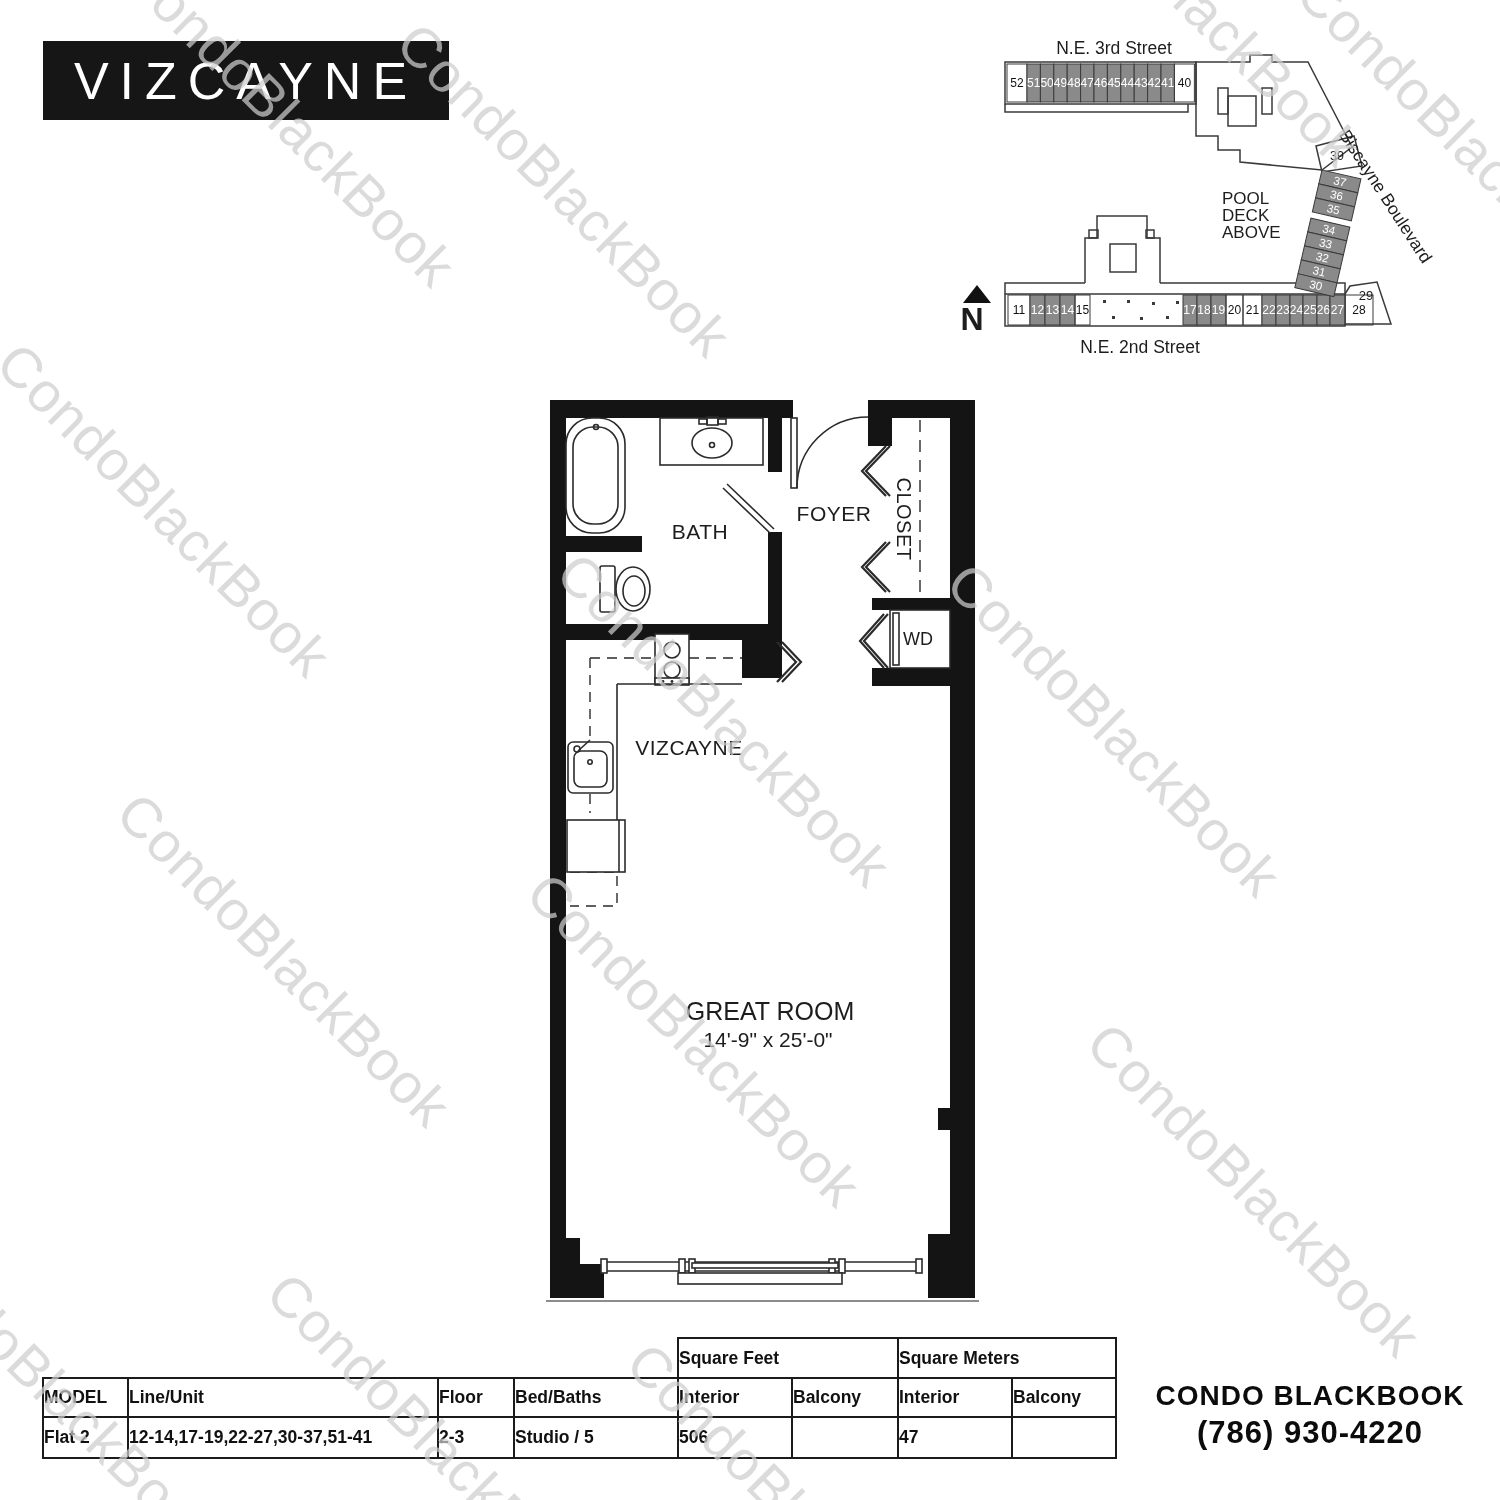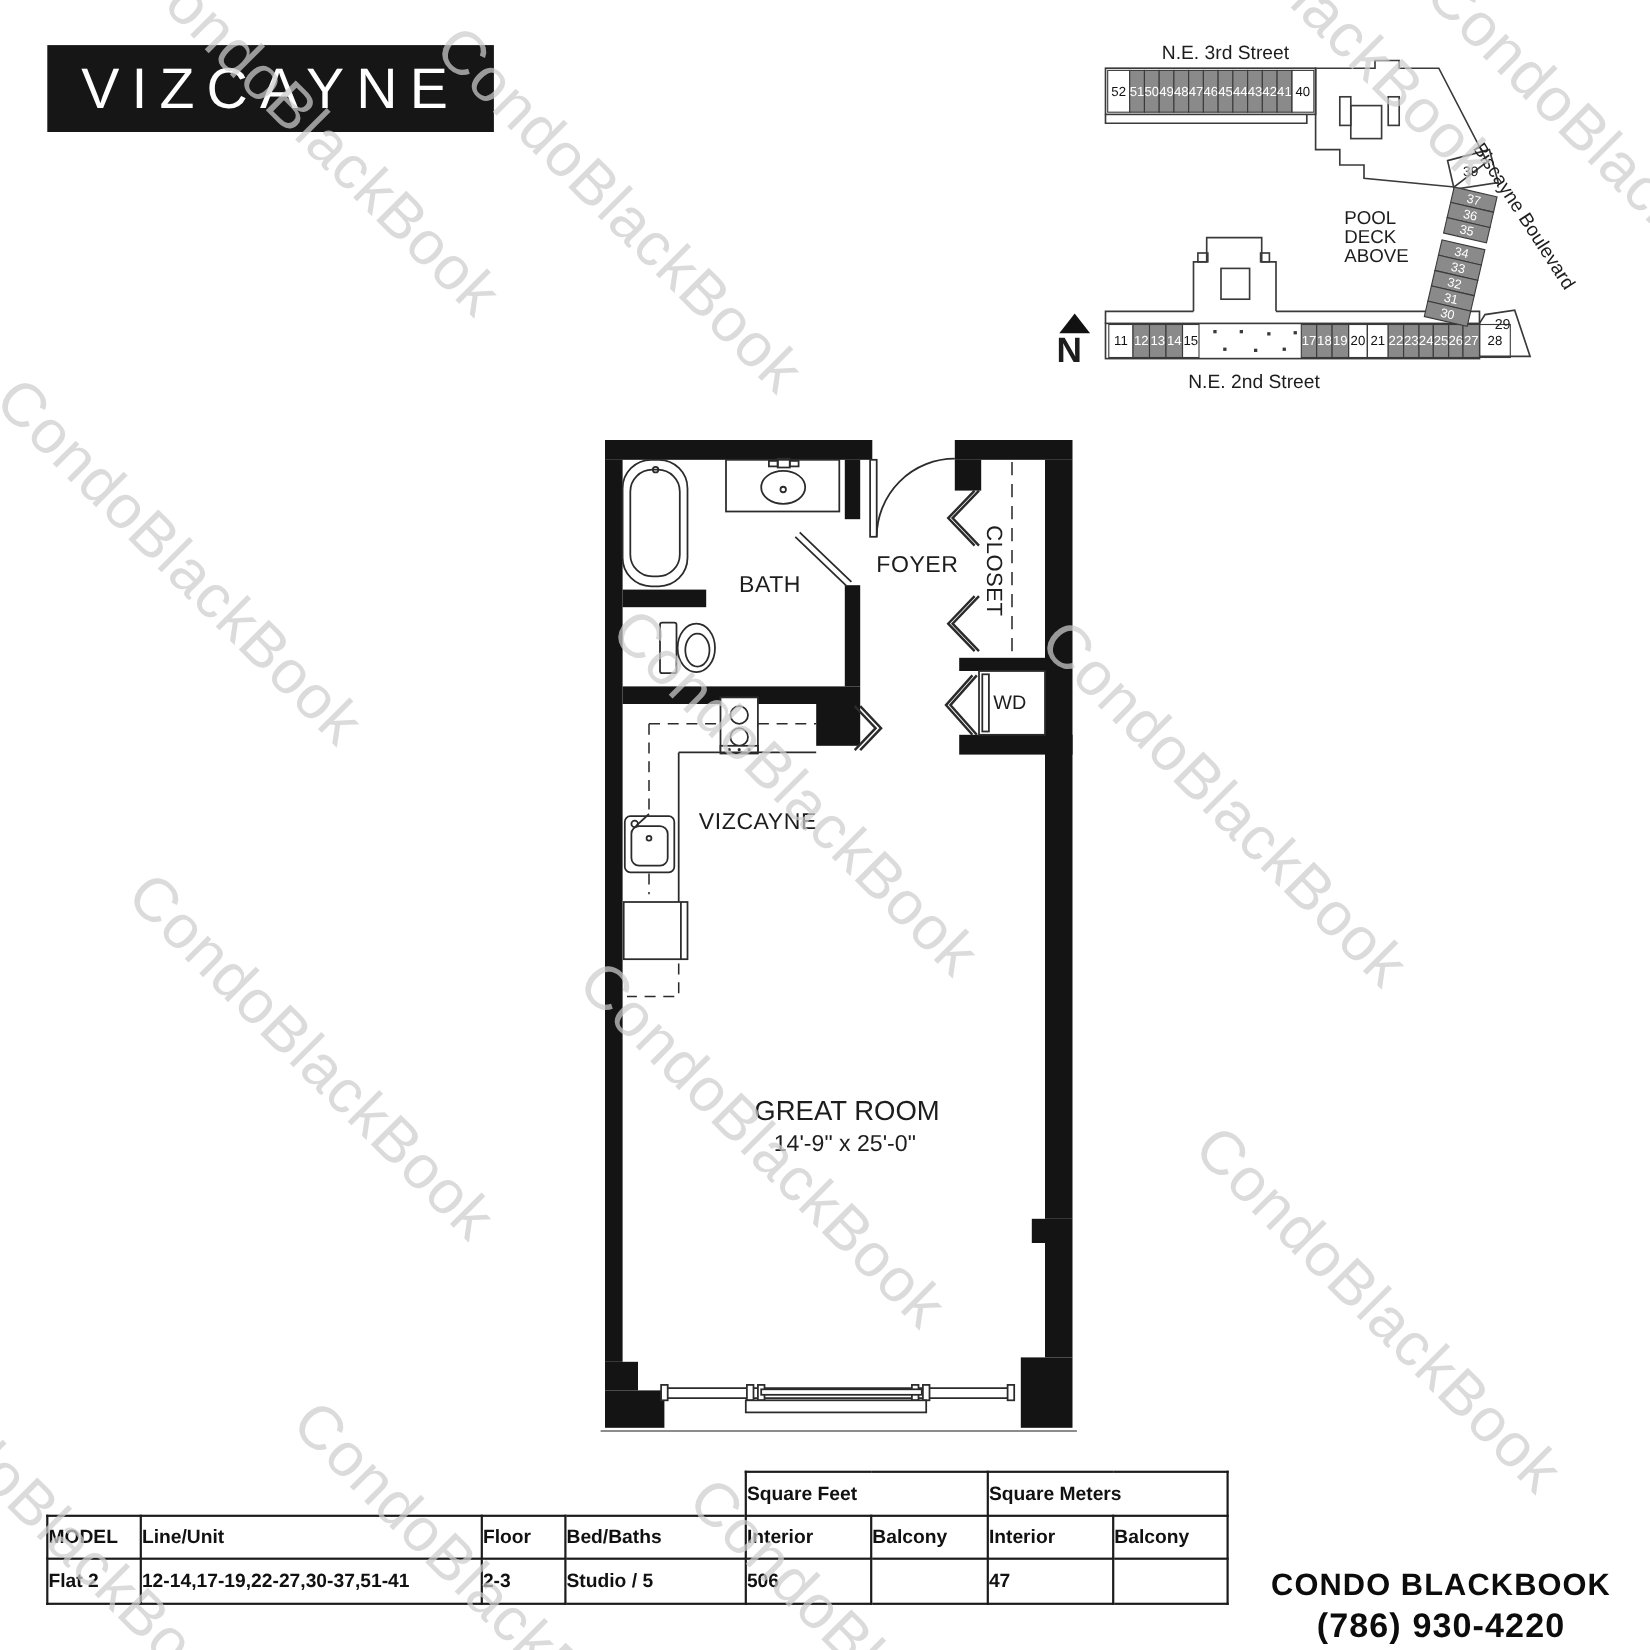--- a/index.html
+++ b/index.html
@@ -25,21 +25,21 @@
   
   #spec{position:absolute;left:42px;top:1337px;z-index:4;border-collapse:collapse;
         table-layout:fixed;}
   #spec td{border:2px solid #1b1b1b;vertical-align:middle;
            font-size:17.5px;color:#111;padding:0;background:#fff;margin-left:16px;}
   #spec td.ghost{border:none;background:transparent;}
   #spec tr.grp td{height:38px;font-weight:bold;}
   #spec tr.hdr td{height:37px;font-weight:bold;}
   #spec tr.dat td{height:39px;font-weight:bold;}
   
-  #brand{left:1130px;top:1425px;width:360px;z-index:4;text-align:center;color:#0c0c0c;}
+  #brand{left:1130px;top:1380px;width:360px;z-index:4;text-align:center;color:#0c0c0c;}
   #brand .l1{font-size:28px;font-weight:bold;letter-spacing:1px;}
   #brand .l2{font-size:31px;font-weight:bold;letter-spacing:1px;margin-top:3px;}
 </style>
 </head>
 <body>
 
 <div id="page">
 
   <div id="wms">
       <div class="wm" style="left: 155px; top: -60px;">CondoBlackBook</div>

